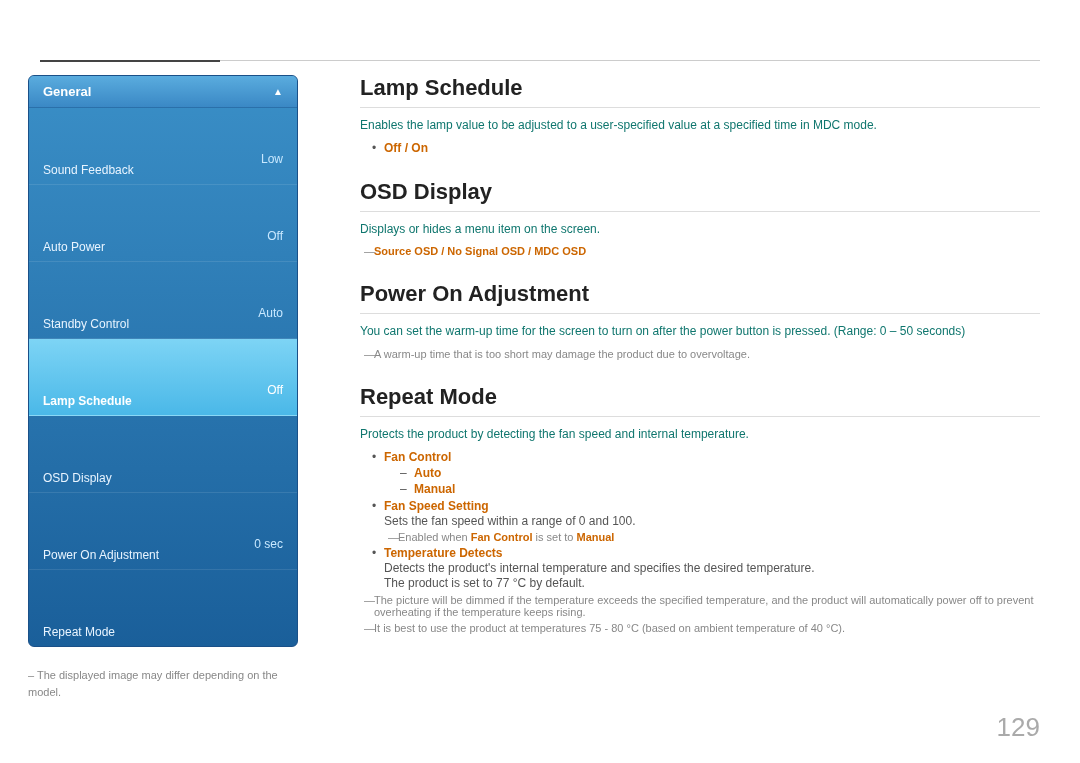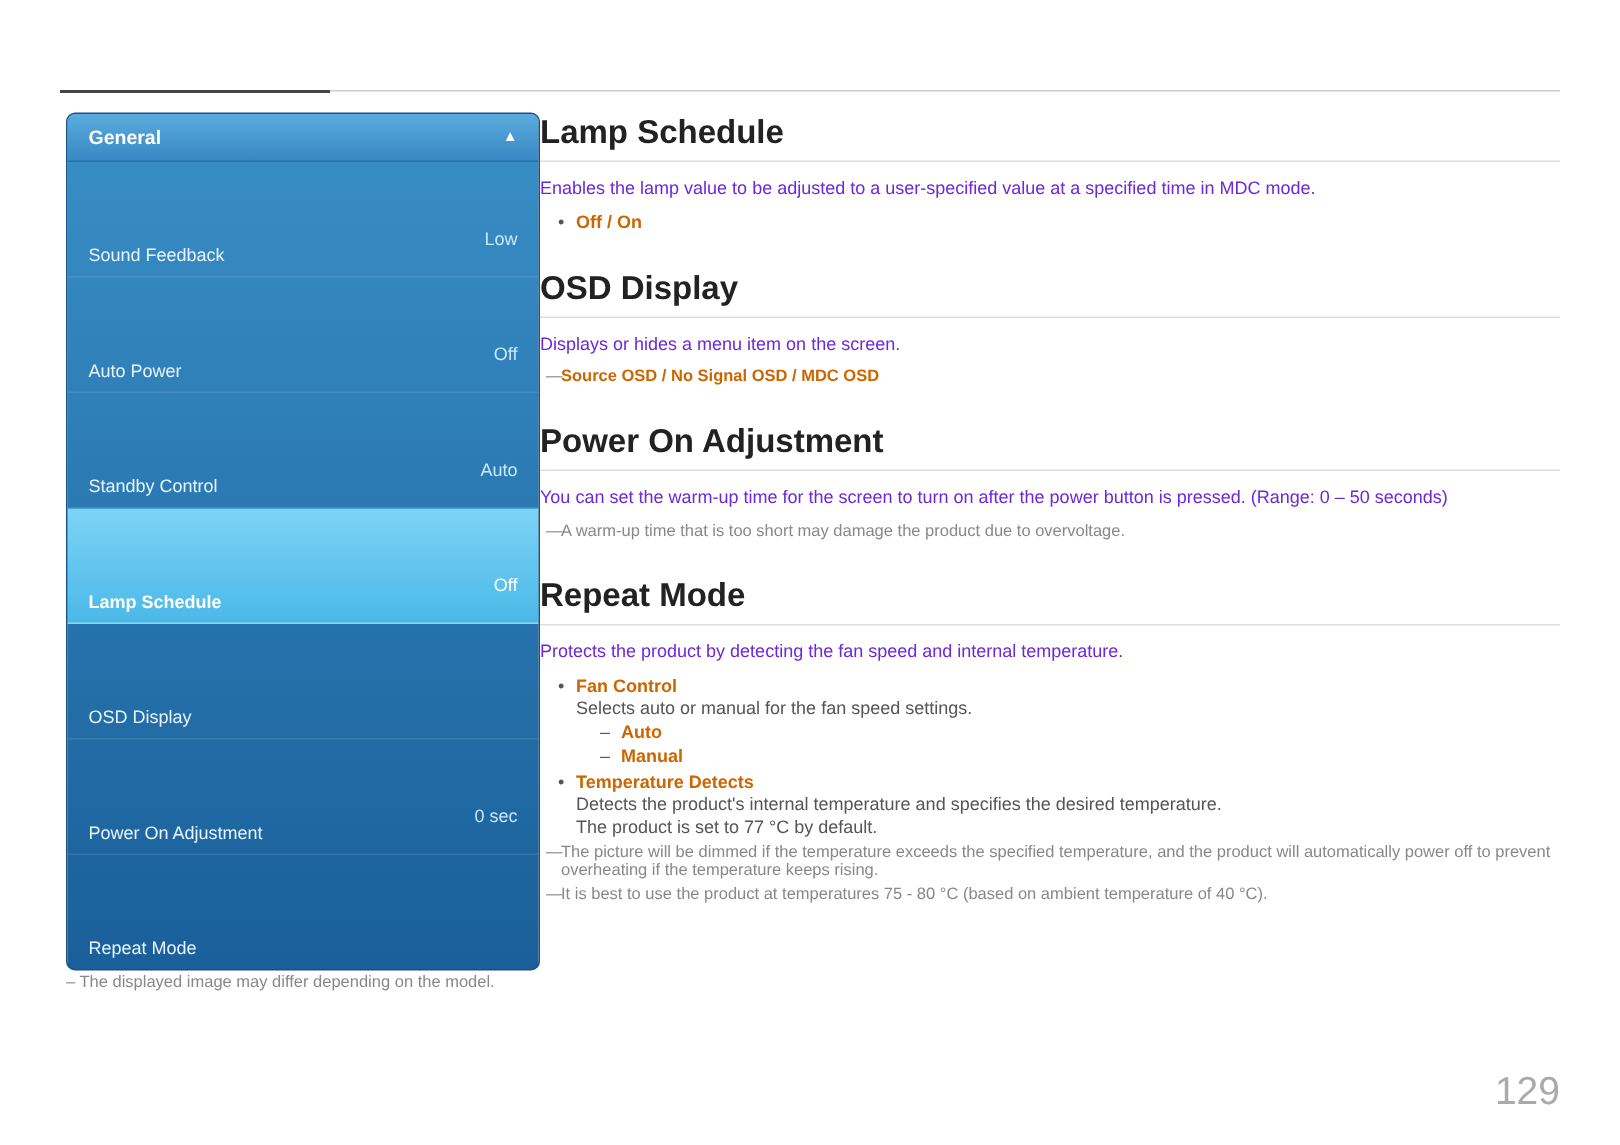--- a/index.html
+++ b/index.html
@@ -27,22 +27,22 @@
       left: 40px;
       width: 180px;
       height: 2px;
       background: #444444;
     }
 
     
     .left-panel {
       position: absolute;
       top: 75px;
-      left: 44px;
-      width: 316px;
+      left: 28px;
+      width: 270px;
     }
 
     .menu-box {
       background: linear-gradient(180deg, #3a8fc7 0%, #1a5f9a 100%);
       border-radius: 6px;
       overflow: hidden;
       border: 1px solid #1a5088;
     }
 
     .menu-header {
@@ -97,20 +97,21 @@
     .menu-item.active .menu-item-label {
       color: #ffffff;
       font-weight: bold;
     }
 
     .menu-item.active .menu-item-value {
       color: #ffffff;
     }
 
     .sidebar-note {
+      margin-top: 20px;
       color: #888888;
       font-size: 11px;
       line-height: 1.5;
     }
 
     
     .right-content {
       position: absolute;
       top: 75px;
       left: 360px;
@@ -127,21 +128,21 @@
       font-size: 22px;
       font-weight: bold;
       color: #222222;
       margin-bottom: 8px;
       border-bottom: 1px solid #dddddd;
       padding-bottom: 6px;
     }
 
     .section-desc {
       font-size: 12px;
-      color: #6d28d9;
+      color: #0f766e;
       line-height: 1.6;
       margin-bottom: 6px;
     }
 
     .bullet-list {
       list-style: none;
       margin-left: 12px;
     }
 
     .bullet-list > li {
@@ -306,24 +307,25 @@
       </div>
       <div class="section">
         <div class="section-title">Power On Adjustment</div>
         <p class="section-desc">You can set the warm-up time for the screen to turn on after the power button is pressed. (Range: 0 – 50 seconds)</p>
         <div class="note-line">A warm-up time that is too short may damage the product due to overvoltage.</div>
       </div>
       <div class="section">
         <div class="section-title">Repeat Mode</div>
         <p class="section-desc">Protects the product by detecting the fan speed and internal temperature.</p>
         <ul class="bullet-list">
-          <li><span class="bullet-item-title">Fan Control</span><div class="bullet-item-desc">Selects auto or manual for the fan speed settings.</div><ul class="sub-list">
+          <li><span class="bullet-item-title">Fan Control</span><ul class="sub-list">
               <li><span class="highlight-orange">Auto</span></li>
               <li><span class="highlight-orange">Manual</span></li>
             </ul></li>
+          <li><span class="bullet-item-title">Fan Speed Setting</span><div class="bullet-item-desc">Sets the fan speed within a range of 0 and 100.</div><div class="enabled-note">Enabled when <strong class="highlight-orange">Fan Control</strong> is set to <strong class="highlight-orange">Manual</strong></div></li>
           <li><span class="bullet-item-title">Temperature Detects</span><div class="bullet-item-desc">Detects the product's internal temperature and specifies the desired temperature.</div><div class="bullet-item-desc">The product is set to 77 °C by default.</div></li>
         </ul>
         <div class="note-line">The picture will be dimmed if the temperature exceeds the specified temperature, and the product will automatically power off to prevent overheating if the temperature keeps rising.</div>
         <div class="note-line">It is best to use the product at temperatures 75 - 80 °C (based on ambient temperature of 40 °C).</div>
       </div>
     </div>
 </div>
 
 <div class="page-number">129</div>
 

